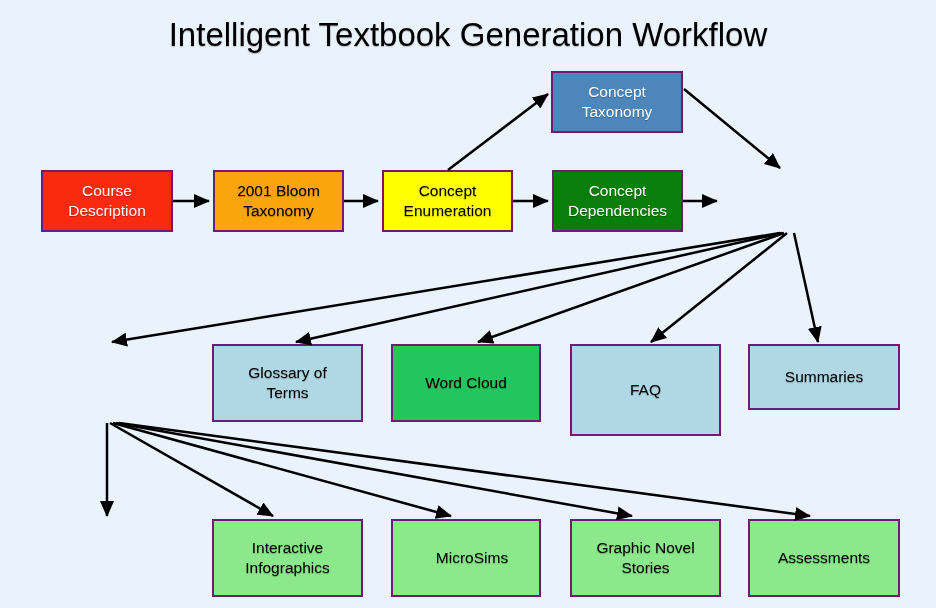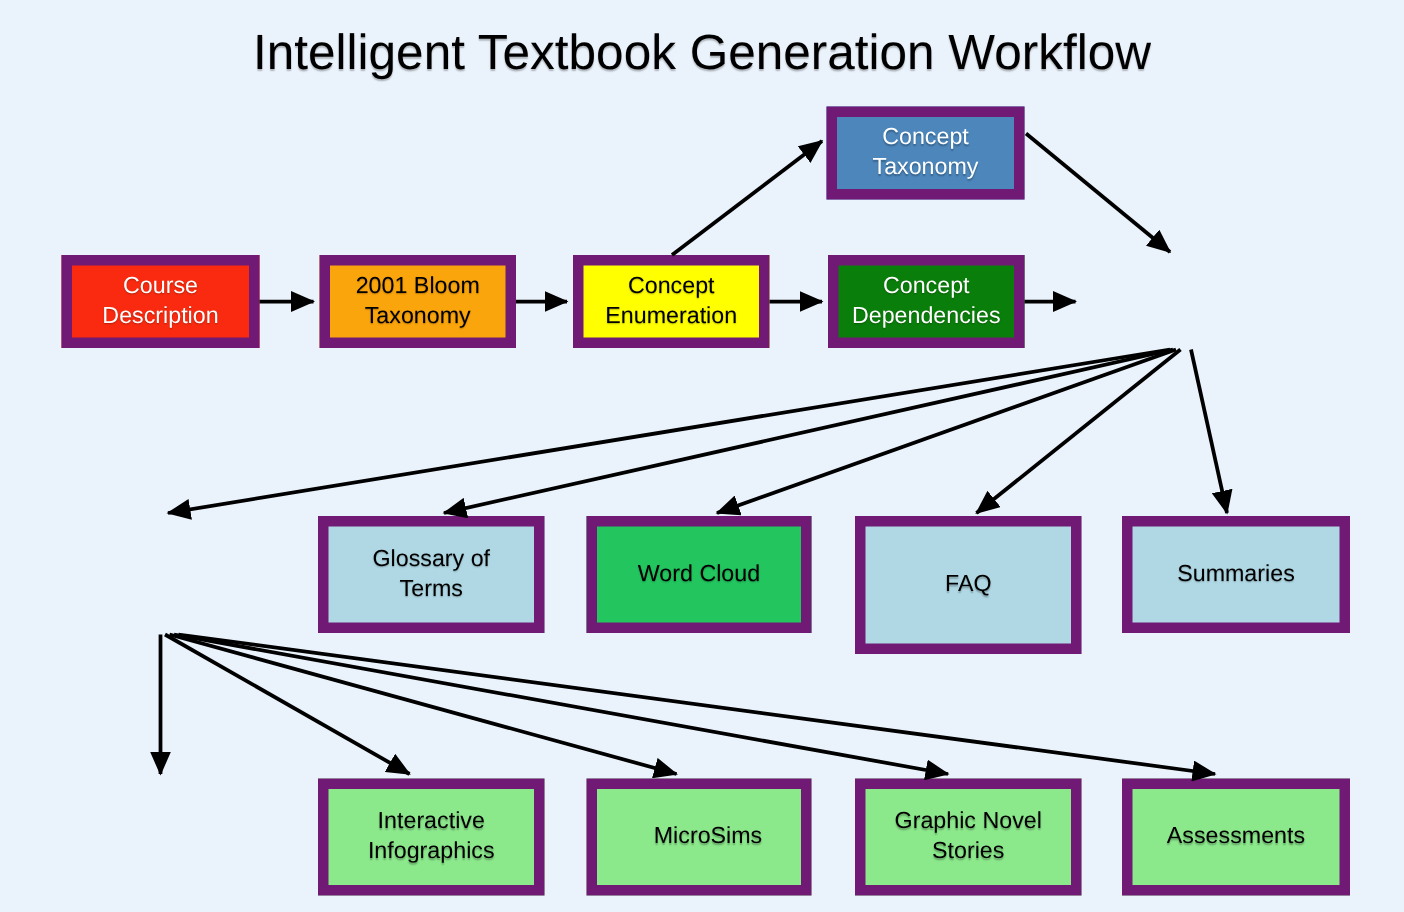--- a/index.html
+++ b/index.html
@@ -1,37 +1,37 @@
 <!DOCTYPE html>
 <html><head>
 <meta charset="utf-8">
 <style>
   html,body{margin:0;padding:0;}
   body{background:#EAF2FB;font-family:"Liberation Sans",sans-serif;}
   .canvas{position:relative;width:936px;height:608px;overflow:hidden;}
   .title{position:absolute;left:0;right:0;top:16px;margin:0;text-align:center;
          font-size:33px;font-weight:400;color:#000;
          text-shadow:0 1px 1px rgba(0,0,0,.25);}
-  .node{position:absolute;box-sizing:border-box;border:7px solid #701a75;
+  .node{position:absolute;box-sizing:border-box;border:2px solid #701a75;
         display:flex;align-items:center;justify-content:center;text-align:center;
         font-size:15.5px;line-height:1.32;white-space:pre-line;color:#000;
         text-shadow:0 1px 1px rgba(0,0,0,.28);z-index:1;}
   
   #n-course      {left:41px; top:170px;width:132px;height:62px;}
   #n-bloom       {left:213px;top:170px;width:131px;height:62px;}
   #n-enum        {left:382px;top:170px;width:131px;height:62px;}
   #n-dep         {left:552px;top:170px;width:131px;height:62px;}
   #n-lg          {left:721px;top:170px;width:132px;height:62px;}
   #n-taxonomy    {left:551px;top:71px; width:132px;height:62px;}
   
   #n-chapters    {left:33px; top:344px;width:152px;height:78px;}
   #n-glossary    {left:212px;top:344px;width:151px;height:78px;}
   #n-wordcloud   {left:391px;top:344px;width:150px;height:78px;}
   #n-faq         {left:570px;top:344px;width:151px;height:92px;}
-  #n-summaries   {left:748px;top:344px;width:152px;height:78px;}
+  #n-summaries   {left:748px;top:344px;width:152px;height:66px;}
   
   #n-figures     {left:33px; top:519px;width:152px;height:78px;}
   #n-interactive {left:212px;top:519px;width:151px;height:78px;}
   #n-microsims   {left:391px;top:519px;width:150px;height:78px;}
   #n-graphic     {left:570px;top:519px;width:151px;height:78px;}
   #n-assessments {left:748px;top:519px;width:152px;height:78px;}
   .edges{position:absolute;left:0;top:0;z-index:2;pointer-events:none;}
   .edges line{stroke:#000;stroke-width:2.5;}
 </style>
 </head>

